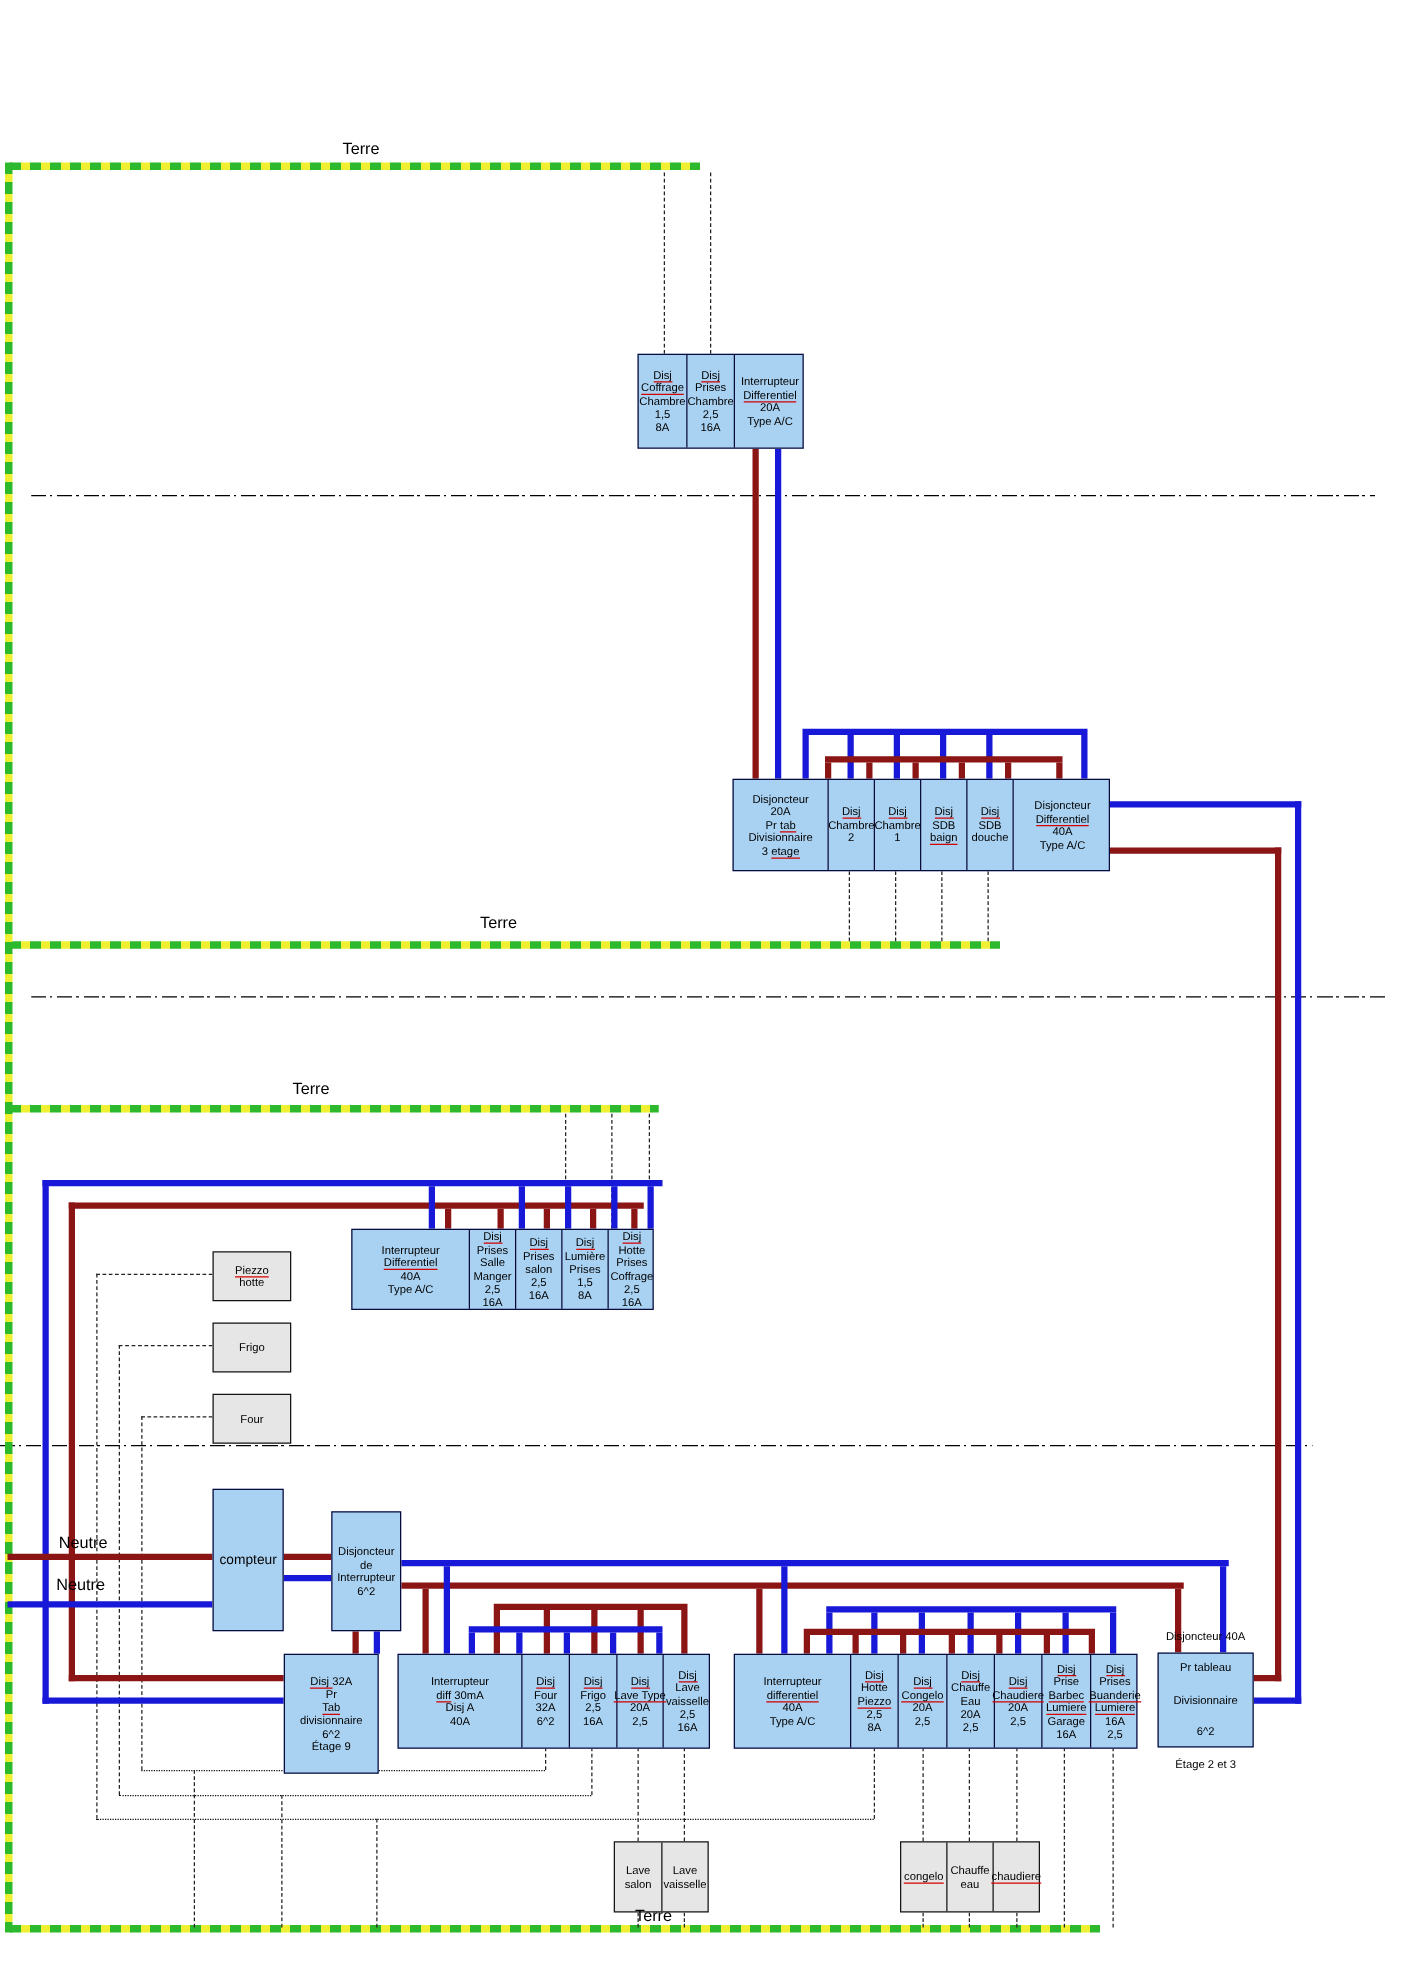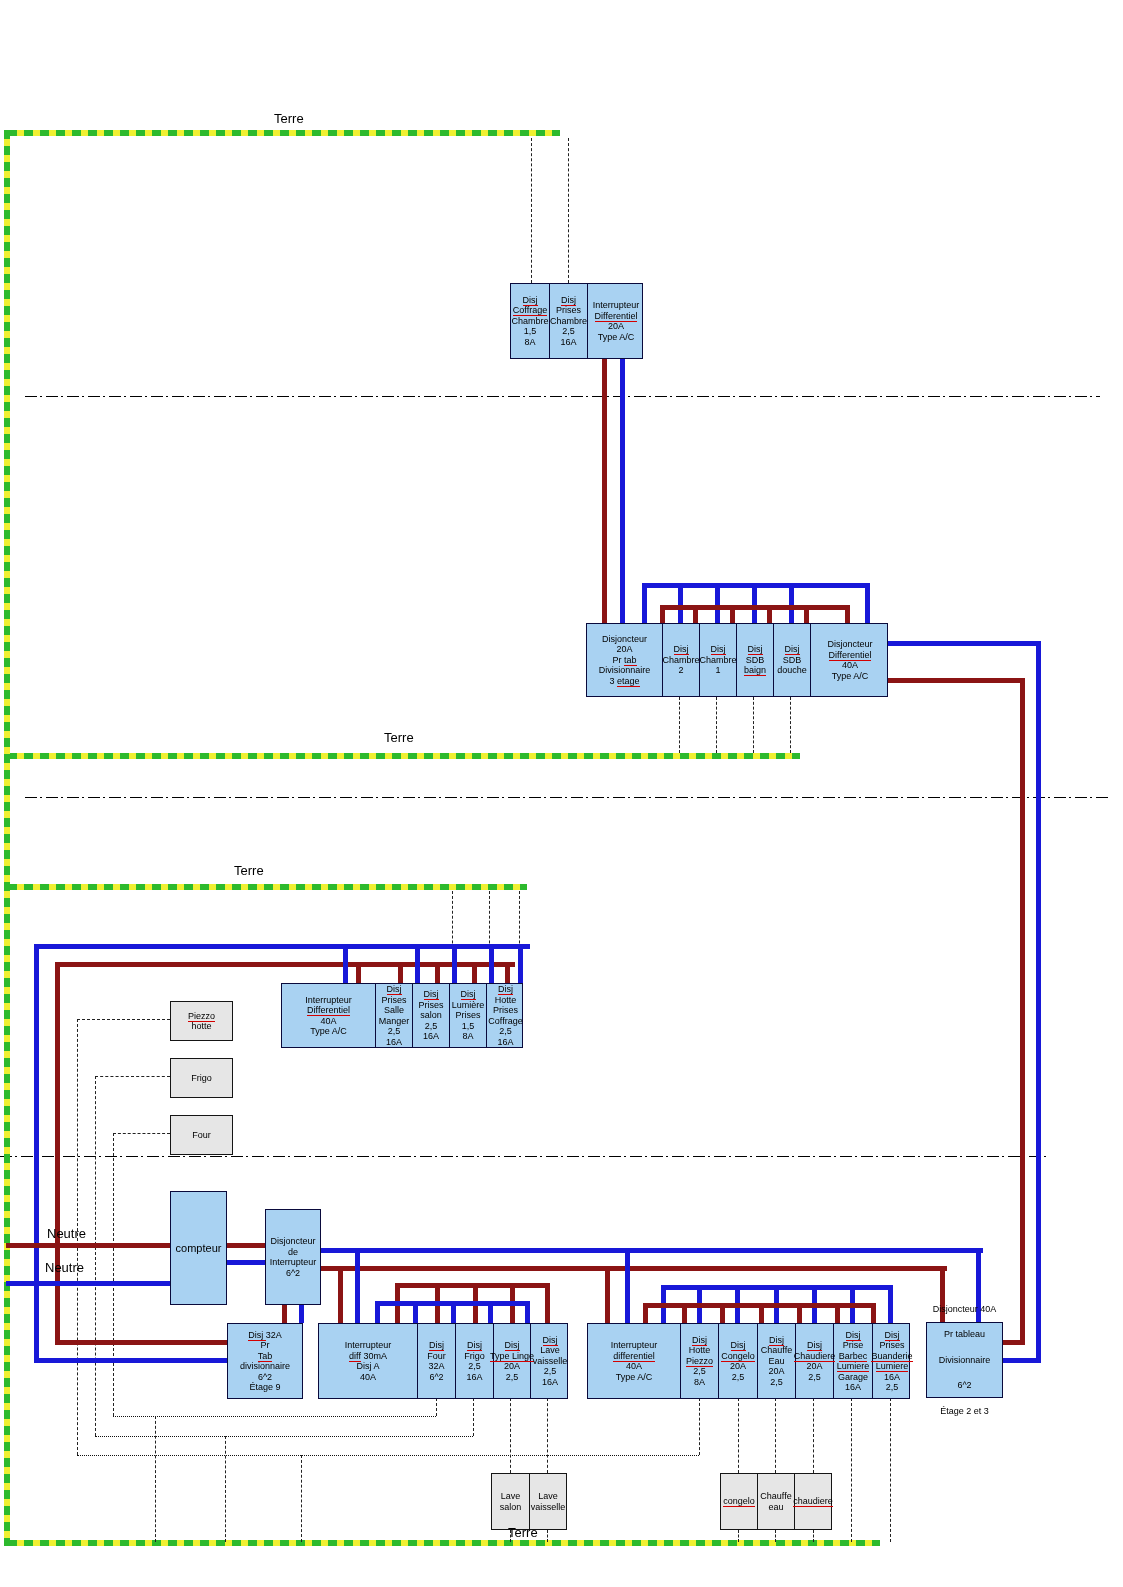--- a/index.html
+++ b/index.html
@@ -289,21 +289,21 @@
       </div>
     </div>
     <div class="panel" style="left: 265px; top: 1209px; width: 56px; height: 96px;">
       <div class="cell" style="width: 54px;">
         <div class="ln"><span>Disjoncteur</span></div>
         <div class="ln"><span>de</span></div>
         <div class="ln"><span>Interrupteur</span></div>
         <div class="ln"><span>6^2</span></div>
       </div>
     </div>
-    <div class="panel" style="left: 227px; top: 1323px; width: 76px; height: 76px;">
+    <div class="panel" style="left: 227px; top: 1323px; width: 76px; height: 96px;">
       <div class="cell" style="width: 74px;">
         <div class="ln"><span class="rl">Disj </span><span>32A</span></div>
         <div class="ln"><span>Pr</span></div>
         <div class="ln"><span class="rl">Tab</span></div>
         <div class="ln"><span>divisionnaire</span></div>
         <div class="ln"><span>6^2</span></div>
         <div class="ln"><span>Étage 9</span></div>
       </div>
     </div>
     <div class="panel" style="left: 318px; top: 1323px; width: 250px; height: 76px;">
@@ -320,21 +320,21 @@
         <div class="ln"><span>6^2</span></div>
       </div>
       <div class="cell" style="width: 38px;">
         <div class="ln"><span class="rl">Disj</span></div>
         <div class="ln"><span>Frigo</span></div>
         <div class="ln"><span>2,5</span></div>
         <div class="ln"><span>16A</span></div>
       </div>
       <div class="cell" style="width: 37px;">
         <div class="ln"><span class="rl">Disj</span></div>
-        <div class="ln"><span class="rl">Type Linge</span></div>
+        <div class="ln"><span class="rl">Lave Type</span></div>
         <div class="ln"><span>20A</span></div>
         <div class="ln"><span>2,5</span></div>
       </div>
       <div class="cell" style="width: 38px;">
         <div class="ln"><span class="rl">Disj</span></div>
         <div class="ln"><span>Lave</span></div>
         <div class="ln"><span>vaisselle</span></div>
         <div class="ln"><span>2,5</span></div>
         <div class="ln"><span>16A</span></div>
       </div>

